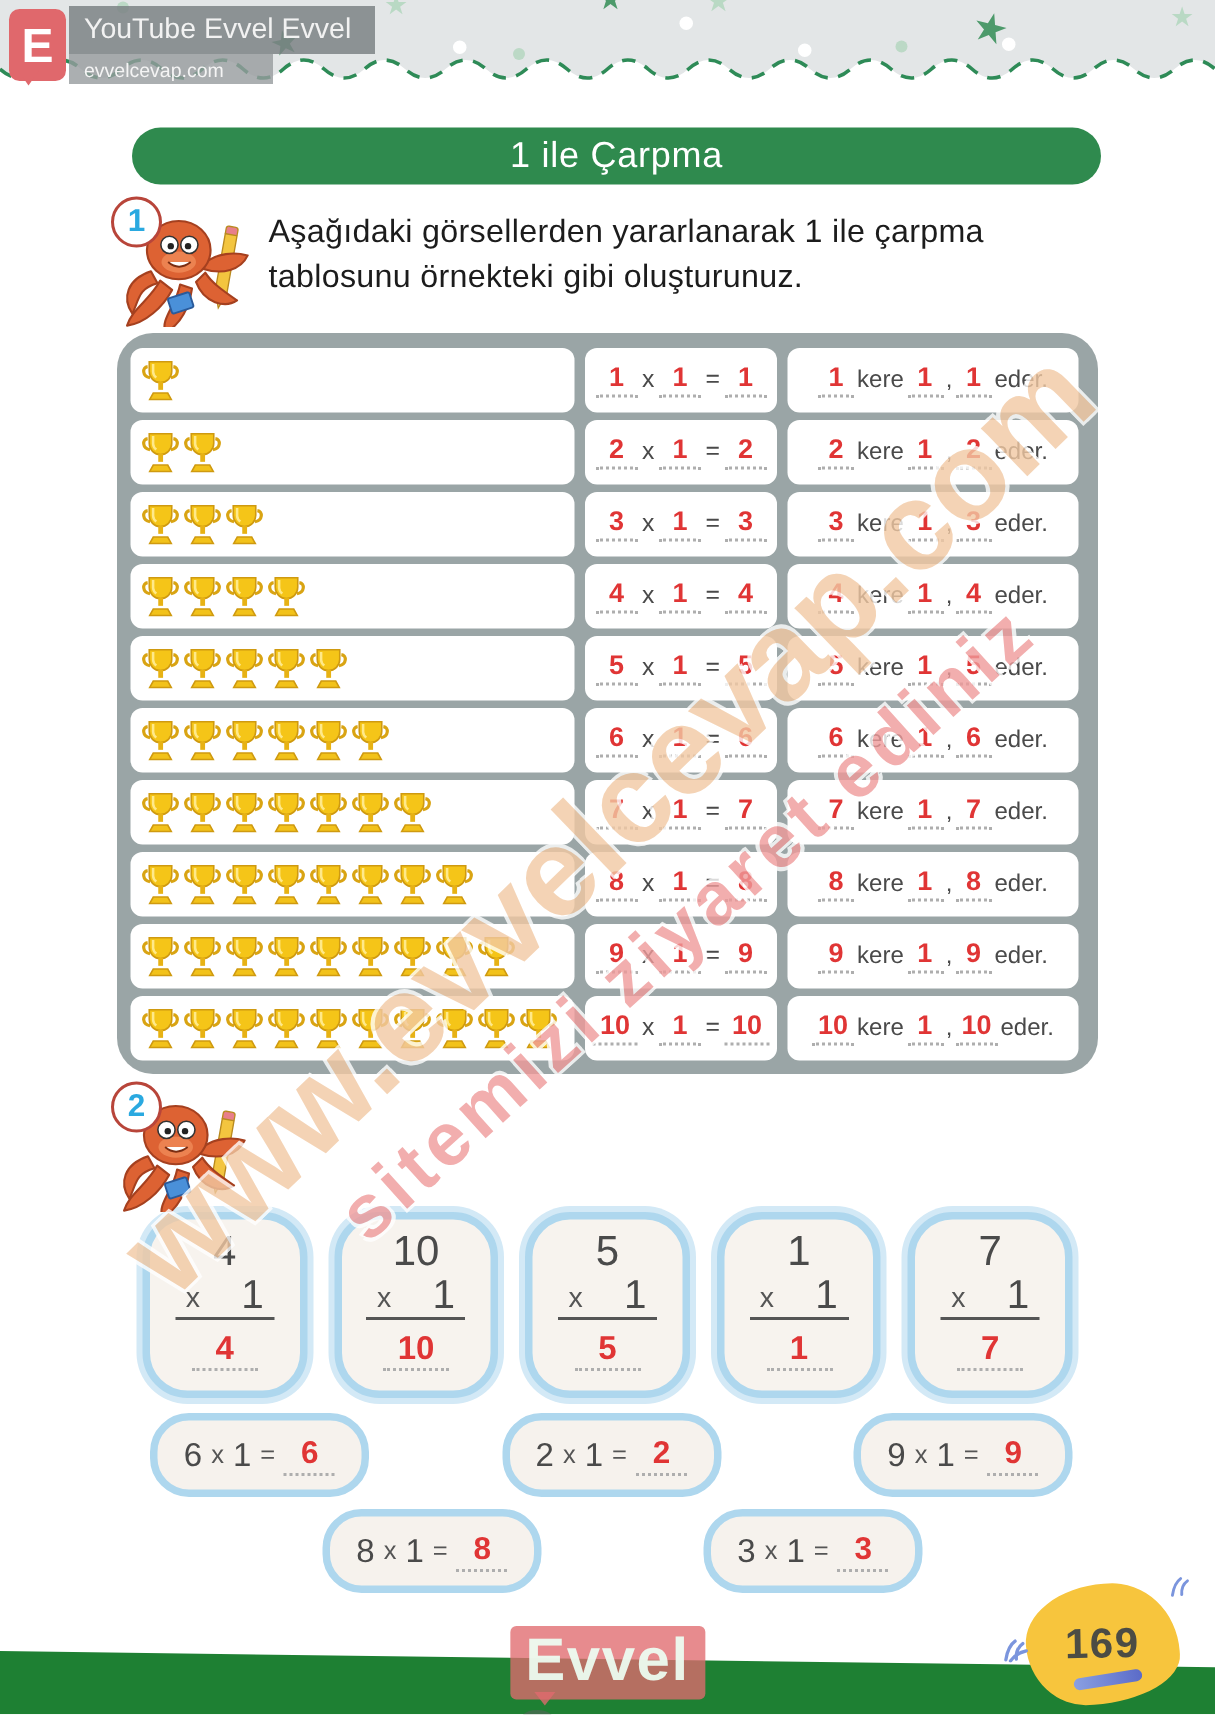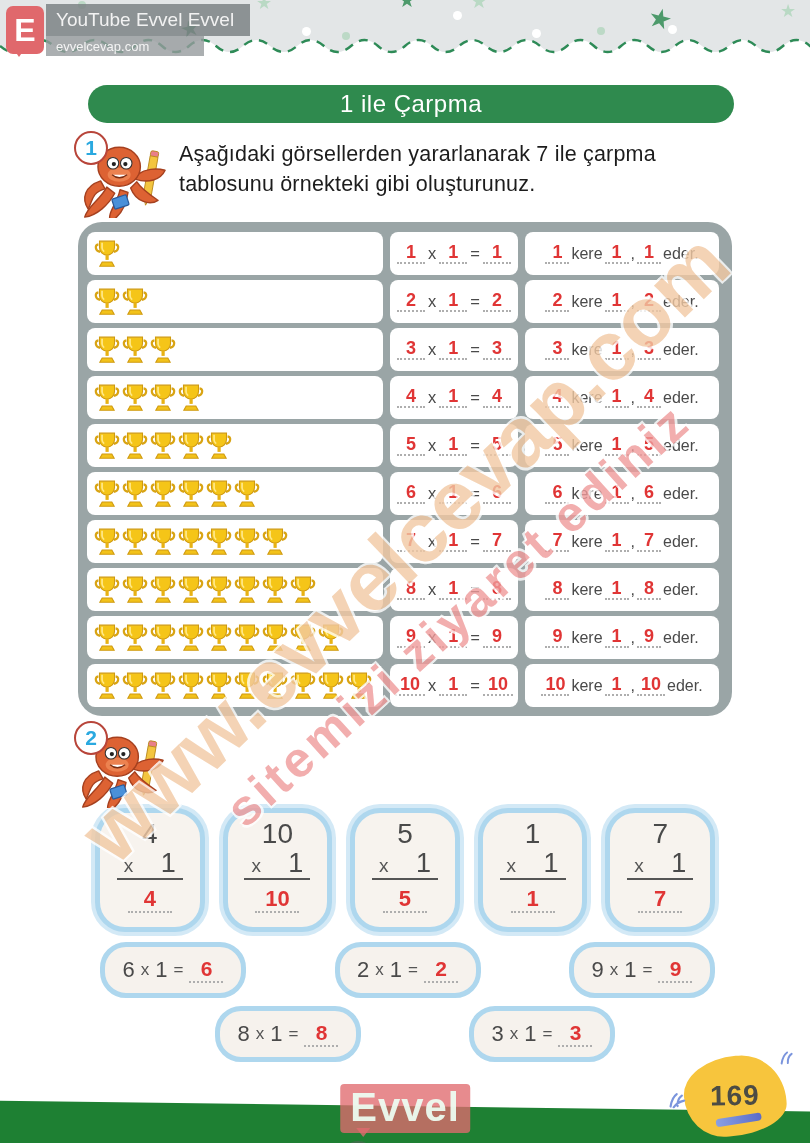--- a/index.html
+++ b/index.html
@@ -28,21 +28,21 @@
   .band-dot{position:absolute;width:9px;height:9px;border-radius:50%;background:#fff;z-index:3;}
   .band-dot.green{background:#bcd9c6;width:8px;height:8px;}
 
   .hdr-logo{position:absolute;left:6px;top:6px;width:38px;height:48px;background:#e0686c;
     border-radius:7px;color:#fff;font-weight:bold;font-size:32px;display:flex;align-items:center;
     justify-content:center;z-index:5;}
   .hdr-logo::after{content:"";position:absolute;left:6px;bottom:-10px;border:7px solid transparent;
     border-top:10px solid #e0686c;}
   .hdr-bar1{position:absolute;left:46px;top:4px;width:204px;height:32px;background:rgba(125,130,133,.85);
     color:#f2f2f2;font-size:19px;display:flex;align-items:center;padding-left:10px;z-index:4;}
-  .hdr-bar2{position:absolute;left:46px;top:36px;width:158px;height:20px;background:rgba(150,155,158,.8);
+  .hdr-bar2{position:absolute;left:46px;top:36px;width:136px;height:20px;background:rgba(150,155,158,.8);
     color:#f4f4f4;font-size:13px;display:flex;align-items:center;padding-left:10px;z-index:4;}
 
   
   .title-pill{position:absolute;left:88px;top:85px;width:646px;height:38px;background:var(--title-green);
     border-radius:20px;display:flex;align-items:center;justify-content:center;color:#fff;
     font-size:24px;letter-spacing:.5px;}
 
   
   .ex-badge{position:absolute;width:34px;height:34px;border-radius:50%;background:#fff;
     border:2px solid #b8453a;color:#2aa9e0;font-size:21px;font-weight:bold;display:flex;
@@ -168,21 +168,21 @@
     <circle cx="38" cy="24" r="6.5" fill="#fff" stroke="#333" stroke-width="1.2"></circle>
     <circle cx="53" cy="24" r="6.5" fill="#fff" stroke="#333" stroke-width="1.2"></circle>
     <circle cx="39" cy="25" r="2.4" fill="#222"></circle>
     <circle cx="52" cy="25" r="2.4" fill="#222"></circle>
     <path d="M37 37 Q45 44 54 37" fill="#fff" stroke="#7a2d12" stroke-width="1.5"></path>
     <g transform="rotate(-18 46 68)">
       <rect x="38" y="62" width="17" height="12" rx="1.5" fill="#4a90d9" stroke="#2a5a9a" stroke-width="1.4"></rect>
     </g>
   </svg>
 </div>
-  <div class="instr" style="left:179px;top:139px;width:560px;">Aşağıdaki görsellerden yararlanarak 7 ile çarpma tablosunu örnekteki gibi oluşturunuz.</div>
+  <div class="instr" style="left:179px;top:139px;width:560px;">Aşağıdaki görsellerden yararlanarak 1 ile çarpma tablosunu örnekteki gibi oluşturunuz.</div>
 
   <div class="mult-table" id="table-rows">
       <div class="t-row">
         <div class="cell img-cell">
   <svg class="trophy" viewBox="0 0 24 28">
     <path d="M4 5 C0.5 5.5 0.5 11 5.5 12" fill="none" stroke="#d9a413" stroke-width="2"></path>
     <path d="M20 5 C23.5 5.5 23.5 11 18.5 12" fill="none" stroke="#d9a413" stroke-width="2"></path>
     <path d="M5 2 h14 v6 a7 7 0 0 1 -14 0 z" fill="#f5c518" stroke="#cf9a10" stroke-width="1"></path>
     <path d="M7.4 3.4 v5 a4.6 4.6 0 0 0 2 3.4" fill="none" stroke="#ffe98a" stroke-width="1.6"></path>
     <rect x="10.6" y="14.5" width="3" height="5" fill="#e7b214"></rect>

